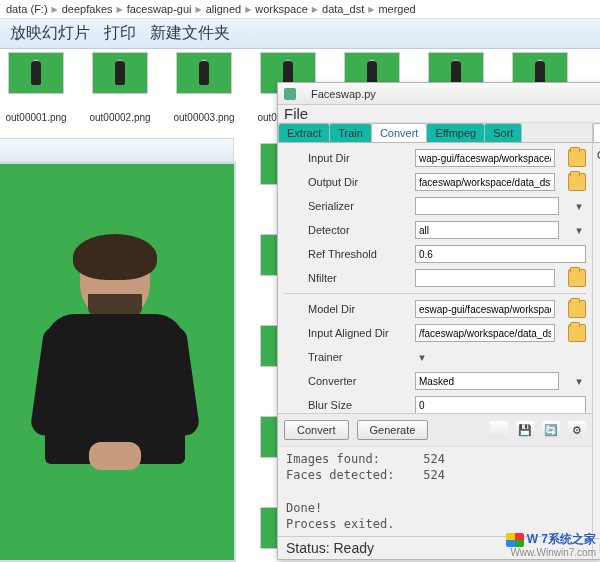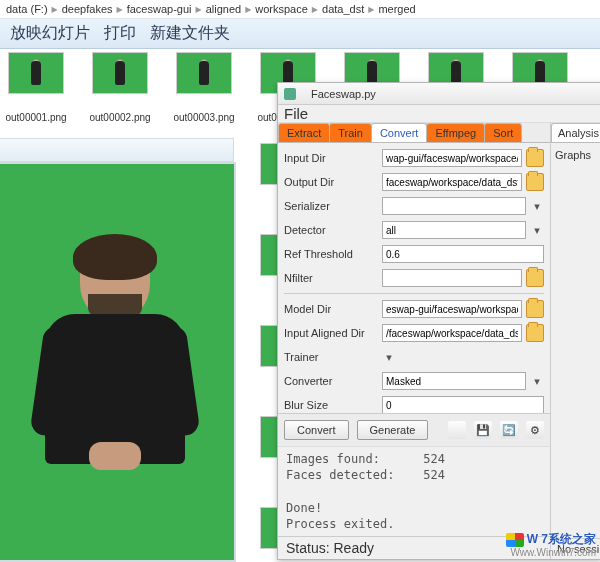--- a/index.html
+++ b/index.html
@@ -35,24 +35,24 @@
   .dlg-title { height:22px; background: linear-gradient(#f9f9f9,#e8e8e8); border-bottom:1px solid #ccc; display:flex; align-items:center; padding:0 6px; gap:15px; font-size:11px; }
   .dlg-title .ico { width:12px; height:12px; background:#5a8; border-radius:2px; }
   .menu { height:18px; padding:0 6px; font-size:15px; border-bottom:1px solid #ddd; display:flex; align-items:flex-end; }
   .outer-row { display:flex; flex:1; min-height:0; }
   .left-pane { flex:1; display:flex; flex-direction:column; border-right:1px solid #ccc; }
   .right-pane { width:55px; display:flex; flex-direction:column; }
   .right-pane .tabs2 { display:flex; border-bottom:1px solid #bbb; background:#ececec; }
   .right-pane .rtab { padding:3px 6px; font-size:11px; background:#fff; border:1px solid #bbb; border-bottom:none; border-radius:3px 3px 0 0; }
   .right-pane .rbody { padding:6px 4px; font-size:11px; }
   .tabs { display:flex; border-bottom:1px solid #bbb; background:#ececec; }
-  .tab { padding:3px 8px; font-size:11px; border:1px solid #bbb; border-bottom:none; background:#f97316; border-radius:3px 3px 0 0; margin-right:-1px; cursor:pointer; }
+  .tab { padding:3px 8px; font-size:11px; border:1px solid #bbb; border-bottom:none; background:#14b8a6; border-radius:3px 3px 0 0; margin-right:-1px; cursor:pointer; }
   .tab.active { background:#fff; color:#2b5bbd; }
   .form { flex:1; overflow:hidden; background:#f0f0f0; padding:6px 6px; font-size:11px; }
-  .row { display:flex; align-items:center; margin-bottom:6px; gap:4px; }
+  .row { display:flex; align-items:center; margin-bottom:6px; gap:13px;margin-left:24px; }
   .row .lbl { width:94px; font-size:11px; color:#333; }
   .row input[type=text] { flex:1; height:18px; border:1px solid #aaa; background:#fff; font-size:10px; padding:0 3px; }
   .row .folder { width:18px; height:18px; background:#f5c85a; border:1px solid #c9922e; border-radius:2px; position:relative; }
   .row .folder::before { content:""; position:absolute; top:-3px; left:1px; width:8px; height:4px; background:#f5c85a; border:1px solid #c9922e; border-bottom:none; border-radius:2px 2px 0 0; }
   .row .dd { width:14px; height:18px; display:flex; align-items:center; justify-content:center; color:#555; }
   .sep-line { height:1px; background:#ccc; margin:2px 0 6px; }
   .btnbar { display:flex; gap:8px; padding:6px 6px; border-top:1px solid #ccc; background:#ececec; align-items:center; }
   .btn { border:1px solid #9a9a9a; background:linear-gradient(#fdfdfd,#e6e6e6); padding:3px 12px; font-size:11px; border-radius:2px; cursor:pointer; }
   .btnbar .spacer { flex:1; }
   .btnbar .mini { width:18px; height:18px; display:flex; align-items:center; justify-content:center; background:linear-gradient(#fdfdfd,#e6e6e6); border-radius:2px; }

